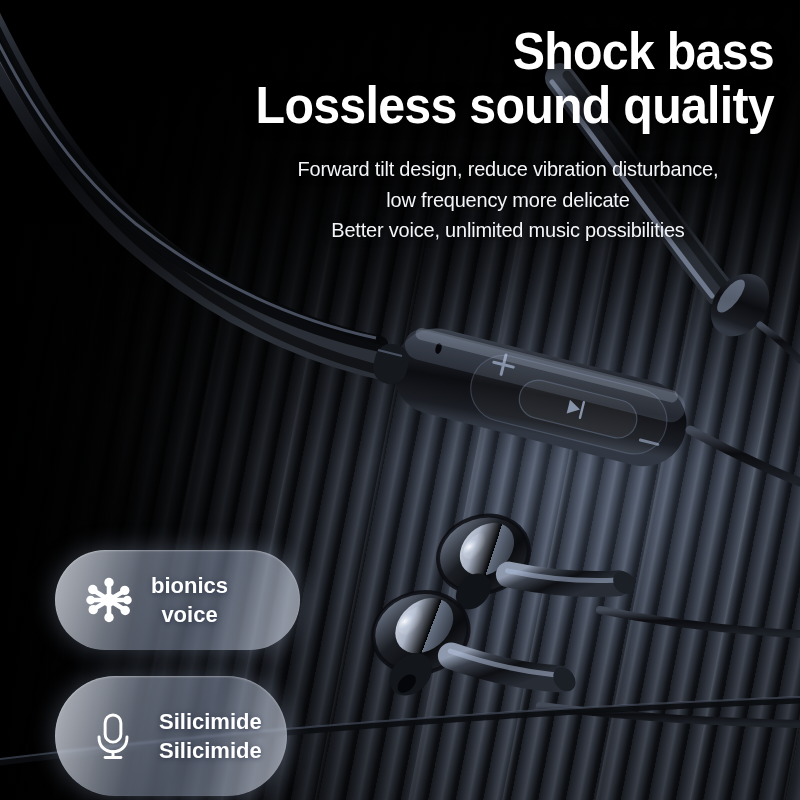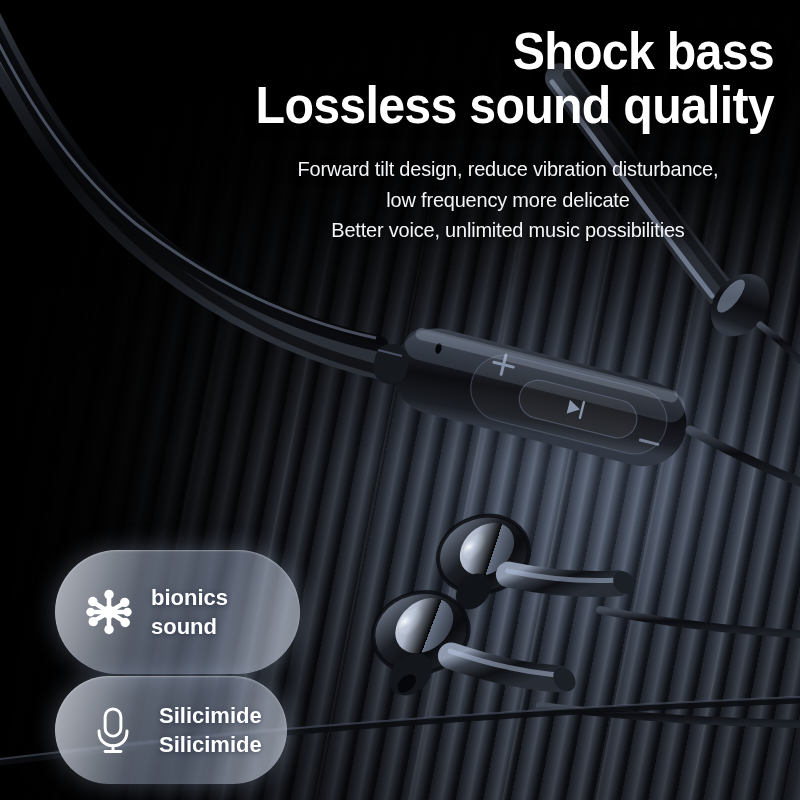--- a/index.html
+++ b/index.html
@@ -89,22 +89,22 @@
        rgba(205,218,242,.52) 100%);
     box-shadow:0 0 26px rgba(180,198,234,.30), inset 0 1px 2px rgba(255,255,255,.35);
     backdrop-filter:blur(1px);
     overflow:hidden;
   }
   .pill::after{
     content:"";position:absolute;inset:0;border-radius:999px;
     background:linear-gradient(100deg,rgba(255,255,255,.40) 0%,rgba(255,255,255,0) 34%,rgba(255,255,255,0) 66%,rgba(255,255,255,.26) 100%);
     pointer-events:none;
   }
-  #pill-bionics{left:55px;top:550px;width:245px;height:124px;padding:0 16px 0 26px;}
-  #pill-mic{left:55px;top:676px;width:232px;height:108px;padding:0 12px 0 30px;}
+  #pill-bionics{left:55px;top:550px;width:245px;height:100px;padding:0 16px 0 26px;text-align:center;}
+  #pill-mic{left:55px;top:676px;width:232px;height:120px;padding:0 12px 0 30px;}
   .pill-icon{flex:0 0 auto;width:56px;height:56px;position:relative;z-index:2;}
   .pill-icon svg{display:block;width:100%;height:100%;}
   .pill-text{
     position:relative;z-index:2;margin-left:14px;color:#fff;
     font-weight:700;font-size:22px;line-height:1.32;
     text-shadow:0 1px 5px rgba(20,30,55,.55);
   }
   #pill-bionics .pill-text{font-size:22px;}
   #pill-mic .pill-text{font-size:22px;margin-left:18px;}
   .pill-text span{display:block;}
@@ -302,21 +302,21 @@
         <circle cx="13.5" cy="20" r="5.4"></circle>
         <circle cx="50.5" cy="44" r="5.4"></circle>
         <circle cx="14" cy="43" r="5.4"></circle>
         <circle cx="50" cy="21" r="5.4"></circle>
         <circle cx="53" cy="32" r="5.0"></circle>
         <circle cx="11" cy="32" r="5.0"></circle>
       </svg>
     </div>
     <div class="pill-text">
       <span>bionics</span>
-      <span>sound</span>
+      <span>voice</span>
     </div>
   </div>
 
   <div class="pill" id="pill-mic">
     <div class="pill-icon">
       <svg viewBox="0 0 64 64" xmlns="http://www.w3.org/2000/svg" fill="none" stroke="#ffffff" stroke-width="3.4" stroke-linecap="round">
         <rect x="23" y="8" width="18" height="31" rx="9"></rect>
         <path d="M 16,33 C 16,44 23,50 32,50 C 41,50 48,44 48,33"></path>
         <line x1="32" y1="50" x2="32" y2="56"></line>
         <line x1="23" y1="56.5" x2="41" y2="56.5"></line>

